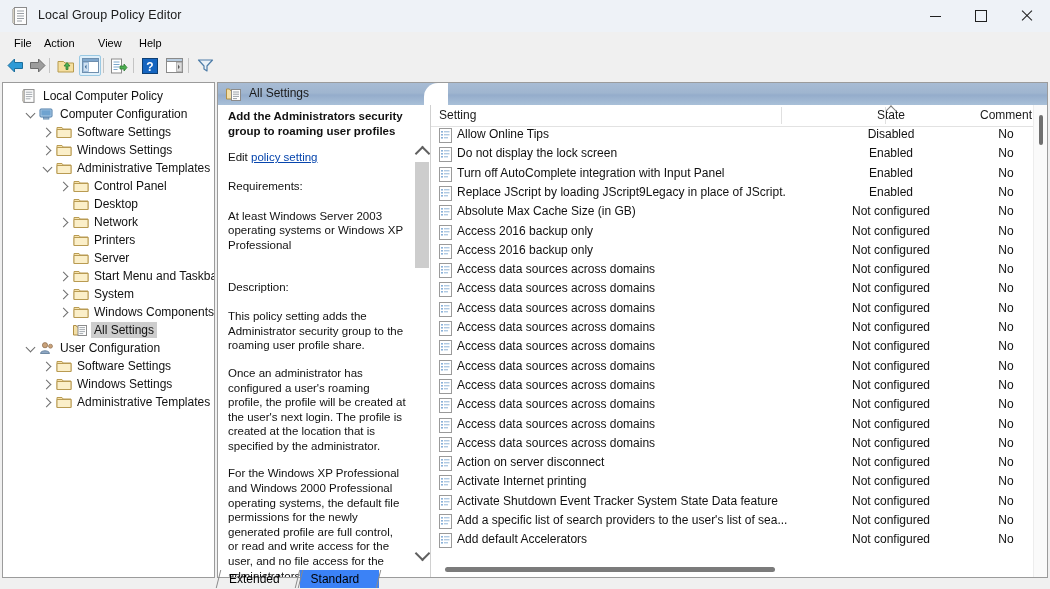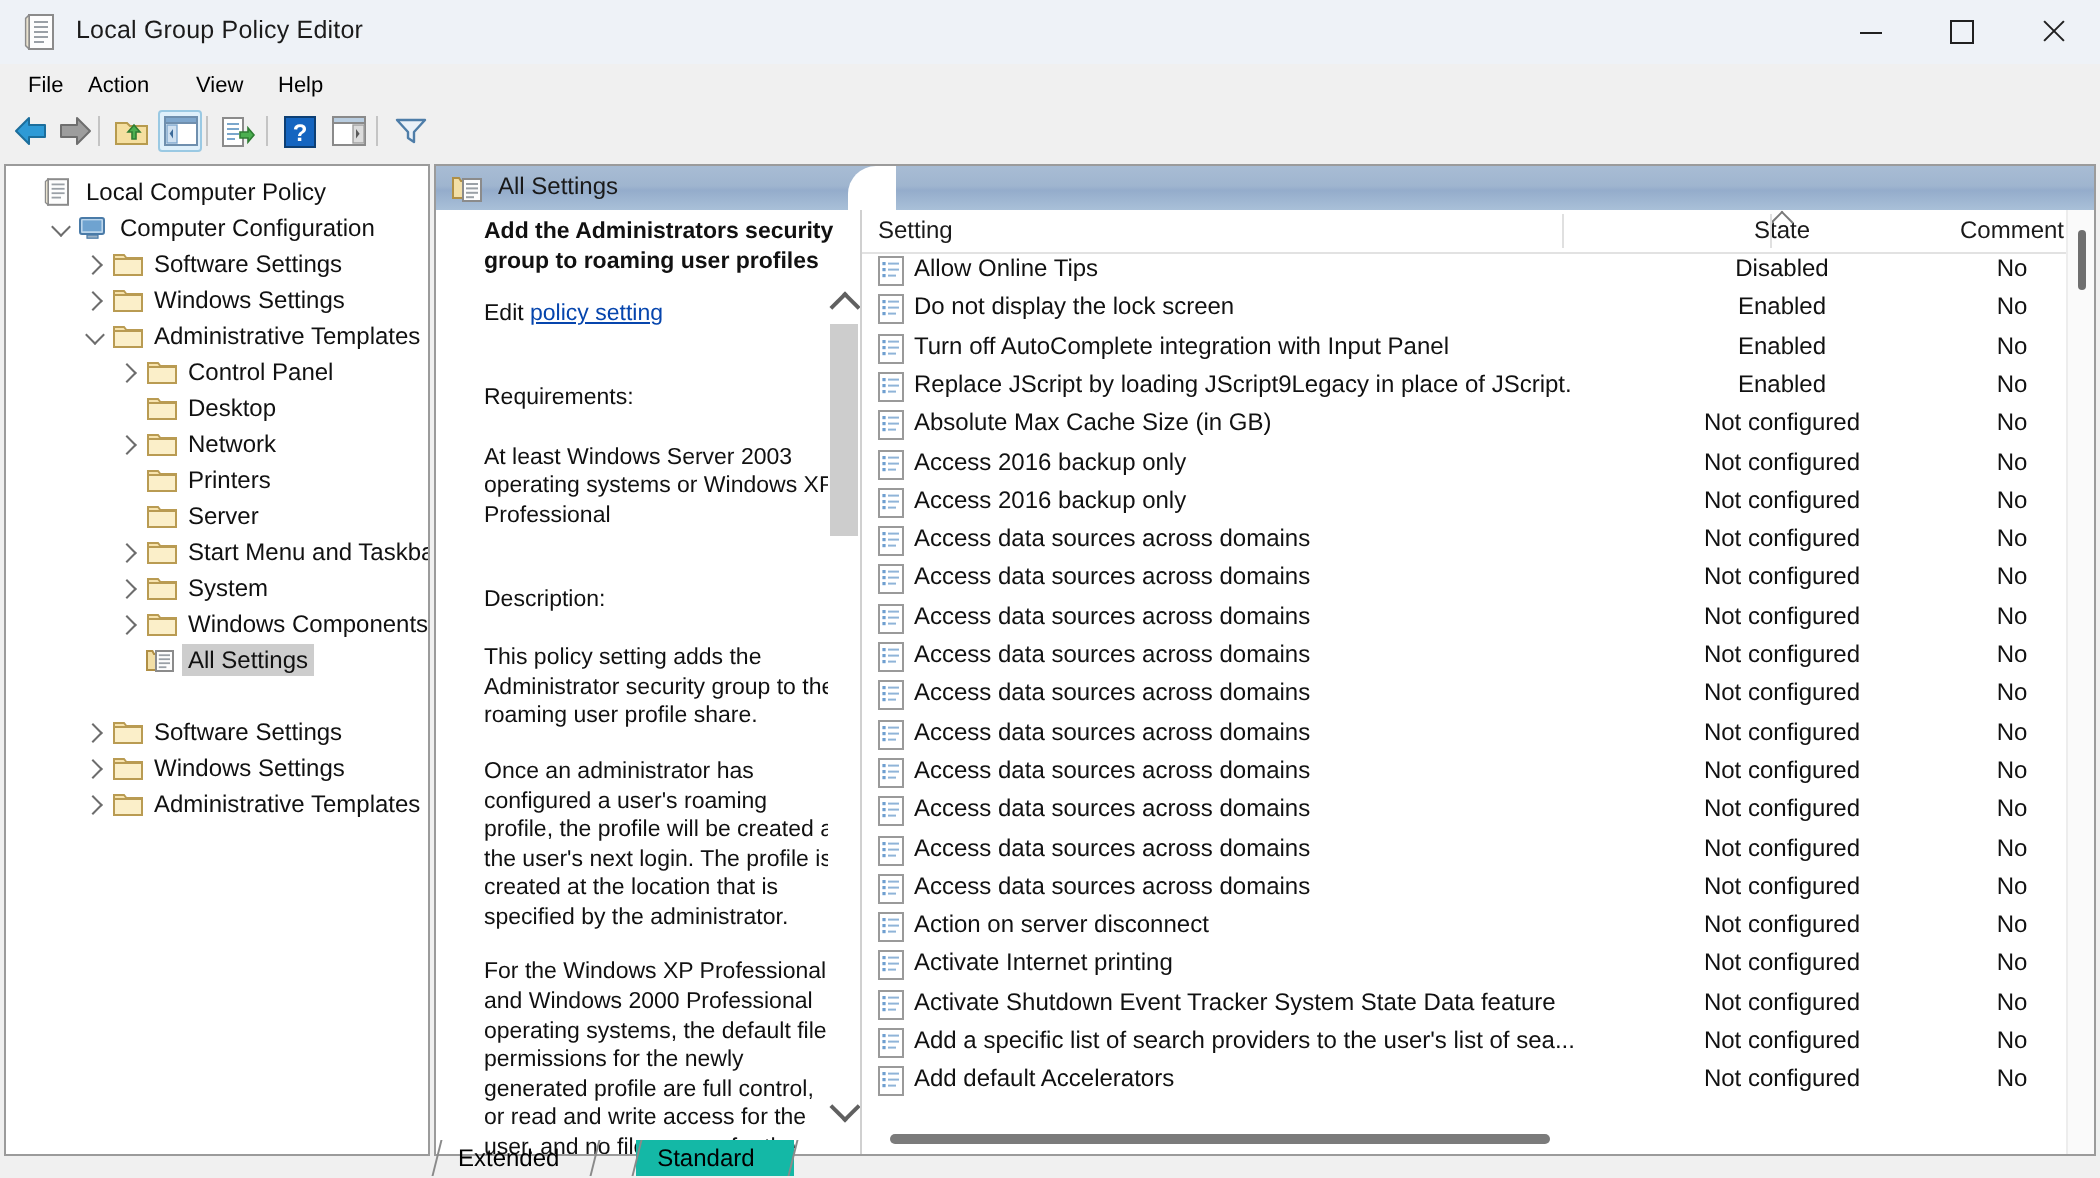--- a/index.html
+++ b/index.html
@@ -40,24 +40,24 @@
   .right-area{position:absolute;left:217px;top:82px;width:831px;height:496px;background:#fff;border:1px solid #9b9b9b;box-sizing:border-box;overflow:hidden;}
 
   
   .rh{position:absolute;left:0;top:0;width:829px;height:22px;
       background:linear-gradient(to bottom,#a8bcd4 0%,#9fb5cf 45%,#94accb 55%,#a9c0d8 100%);}
   .rh-icon{position:absolute;left:8px;top:3px;width:16px;height:16px;}
   .rh-label{position:absolute;left:31px;top:3px;font-size:12px;color:#1a1a1a;}
   .rh-curve{position:absolute;left:206px;top:0;width:24px;height:22px;background:#fff;border-top-left-radius:14px;}
 
   
-  .desc{position:absolute;left:18px;top:22px;width:196px;height:474px;background:#fff;overflow:hidden;}
+  .desc{position:absolute;left:4px;top:22px;width:196px;height:474px;background:#fff;overflow:hidden;}
   .desc-inner{position:absolute;left:6px;top:4px;width:178px;font-size:11.5px;line-height:14.6px;color:#111;}
   .desc-title{font-weight:bold;font-size:11.5px;line-height:14.6px;margin-bottom:12px;}
-  .desc-edit{margin-bottom:13px;}
+  .desc-edit{}
   .desc-link{color:#0645ad;text-decoration:underline;}
   .desc-p{margin-bottom:13px;white-space:pre-line;}
   .desc-lbl{display:block;}
 
   
   .dsb{position:absolute;left:196px;top:60px;width:16px;height:436px;background:#fff;}
   .dsb-up{position:absolute;left:0;top:0;width:16px;height:17px;display:flex;align-items:center;justify-content:center;}
   .dsb-dn{position:absolute;left:0;bottom:16px;width:16px;height:17px;display:flex;align-items:center;justify-content:center;}
   .dsb-thumb{position:absolute;left:1px;top:19px;width:14px;height:106px;background:#cdcdcd;}
   .chev{width:9px;height:9px;border-left:2px solid #606060;border-top:2px solid #606060;}
@@ -86,21 +86,21 @@
 
   
   .rsb{position:absolute;right:0;top:22px;width:14px;height:474px;background:#fafafa;border-left:1px solid #ededed;box-sizing:border-box;}
   .rsb-thumb{position:absolute;left:5px;top:10px;width:4px;height:30px;background:#6f6f6f;border-radius:2px;}
 
   
   .tabs{position:absolute;left:218px;top:570px;height:19px;}
   .tab{position:absolute;top:0;height:18px;font-size:12px;line-height:18px;color:#000;}
   .tab-sh{position:absolute;top:0;height:18px;border-left:1px solid #8a8a8a;transform:skewX(-14deg);}
   .tab-txt{position:relative;z-index:2;}
-  .tab.sel{background:#14b8a6;margin-left:18px;}
+  .tab.sel{background:#3b82f6;}
 
   
   .tnode{position:absolute;left:0;height:18px;white-space:nowrap;}
   .tw{position:absolute;width:16px;height:18px;display:flex;align-items:center;justify-content:center;}
   .twi{width:6px;height:6px;border-right:1.6px solid #6d6d6d;border-bottom:1.6px solid #6d6d6d;}
   .twi.col{transform:rotate(-45deg);margin-left:-2px;}
   .twi.exp{transform:rotate(45deg);margin-bottom:2px;}
   .tico{position:absolute;top:2px;width:16px;height:14px;}
   .tlbl{position:absolute;top:1px;font-size:12px;color:#111;line-height:16px;padding:0 3px;}
   .tlbl.sel{background:#cdcdcd;}
@@ -337,20 +337,31 @@
           <rect x="5" y="2.5" width="8.5" height="10" fill="#fdfdfd" stroke="#8b8b8b"></rect>
           <g stroke="#9aa0a6" stroke-width=".9">
             <line x1="6.4" y1="4.6" x2="12" y2="4.6"></line>
             <line x1="6.4" y1="6.6" x2="12" y2="6.6"></line>
             <line x1="6.4" y1="8.6" x2="12" y2="8.6"></line>
             <line x1="6.4" y1="10.6" x2="10.2" y2="10.6"></line>
           </g>
         </svg>
         <div class="tlbl sel" style="left: 88px;">All Settings</div>
       </div>
+      <div class="tnode" style="top: 256px; width: 213px;">
+        <div class="tw" style="left: 19px;">
+          <span class="twi exp"></span>
+        </div>
+        <svg viewBox="0 0 16 14" class="tico" style="left: 36px;">
+          <circle cx="6" cy="4.2" r="2.6" fill="#c9a27a" stroke="#8a6a4a" stroke-width=".7"></circle>
+          <path d="M1.5 12.5 C1.5 8.8 10.5 8.8 10.5 12.5 Z" fill="#8fa8c4" stroke="#4a6a8a" stroke-width=".7"></path>
+          <circle cx="11.5" cy="5.2" r="2" fill="#c9a27a" stroke="#8a6a4a" stroke-width=".6"></circle>
+        </svg>
+        <div class="tlbl" style="left: 54px;">User Configuration</div>
+      </div>
       <div class="tnode" style="top: 274px; width: 213px;">
         <div class="tw" style="left: 36px;">
           <span class="twi col"></span>
         </div>
         <svg viewBox="0 0 16 14" class="tico" style="left: 53px;">
           <path d="M1 2.5 L6 2.5 L7.2 4 L15 4 L15 12.5 L1 12.5 Z" fill="#f7e3ad" stroke="#b99b52"></path>
           <path d="M1 4.5 L15 4.5 L15 12.5 L1 12.5 Z" fill="#fbefc9" stroke="#b99b52"></path>
         </svg>
         <div class="tlbl" style="left: 71px;">Software Settings</div>
       </div>

